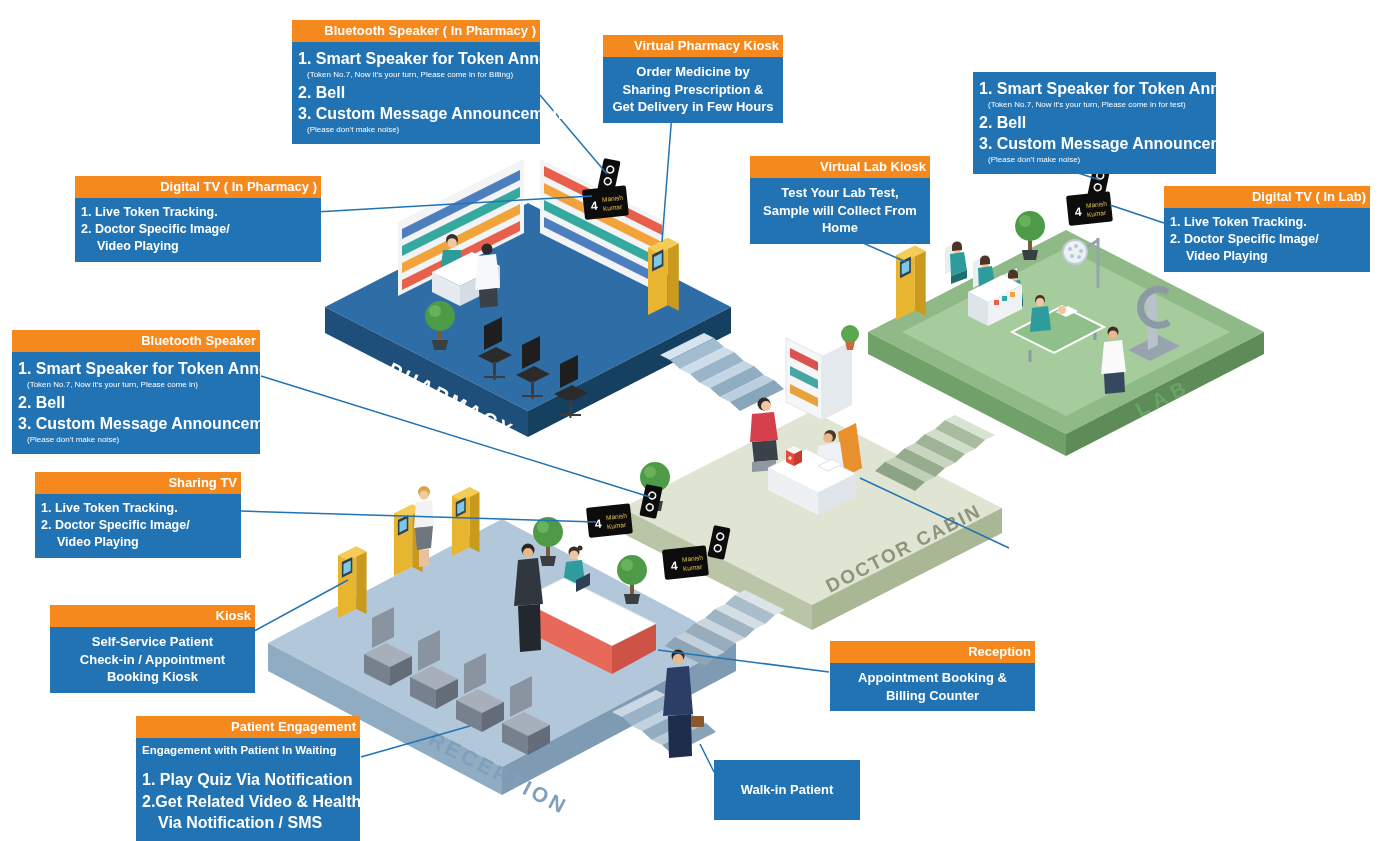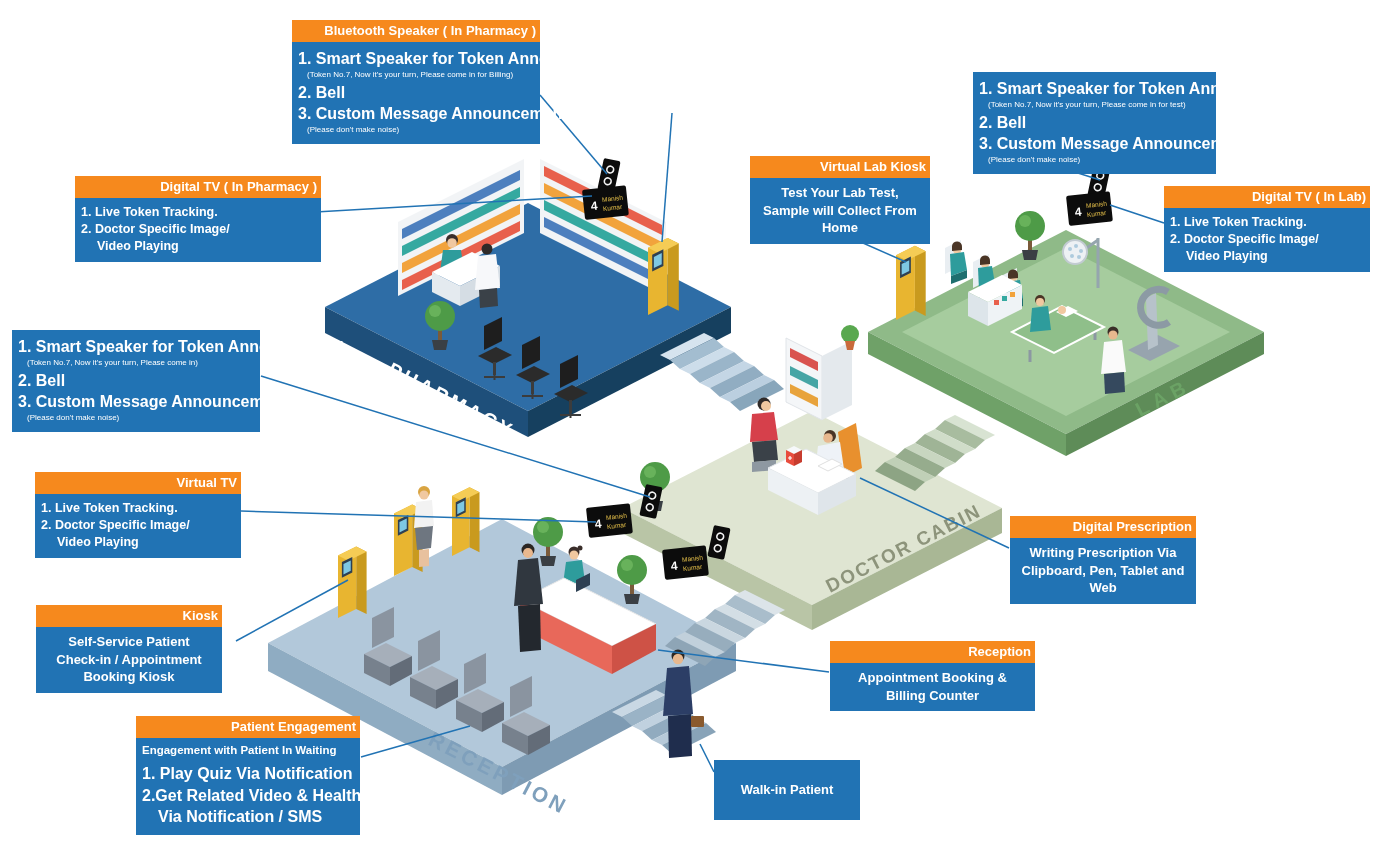--- a/index.html
+++ b/index.html
@@ -18,21 +18,21 @@
   }
   .co-body {
     background:#2173B4; color:#fff; font-weight:bold;
     padding:6px 6px 7px; font-size:12px;
   }
   .co-body.center { text-align:center; font-size:13px; line-height:1.35; }
   .cline { white-space:nowrap; }
   .li { font-size:16px; line-height:1.35; text-align:left; white-space:nowrap; }
   .sm { font-size:8px; font-weight:normal; line-height:1.25; padding-left:9px; margin:0 0 2px 0; white-space:nowrap; }
   .indent { padding-left:16px; }
-  .intro { font-size:11.5px; margin-bottom:7px; white-space:nowrap; }
+  .intro { font-size:11.5px; margin-bottom:13px; white-space:nowrap; }
 </style>
 </head>
 <body>
 
 <div class="stage">
 
 <svg class="scene" width="1379" height="841" viewBox="0 0 1379 841">
   <defs>
     <g id="tree">
       <path d="M -8,-4 L 8,-4 L 6,6 L -6,6 Z" fill="#3A3F44"></path>
@@ -360,20 +360,28 @@
   <div class="co-head">Bluetooth Speaker ( In Pharmacy )</div>
   <div class="co-body">
     <div class="li">1. Smart Speaker for Token Announcement</div>
     <div class="sm">(Token No.7, Now it's your turn, Please come in for Billing)</div>
     <div class="li">2. Bell</div>
     <div class="li">3. Custom Message Announcement</div>
     <div class="sm">(Please don't make noise)</div>
   </div>
 </div>
 
+<div class="callout" style="left:603px;top:35px;width:180px">
+  <div class="co-head">Virtual Pharmacy Kiosk</div>
+  <div class="co-body center">
+    <div class="cline">Order Medicine by</div>
+    <div class="cline">Sharing Prescription &amp;</div>
+    <div class="cline">Get Delivery in Few Hours</div>
+  </div>
+</div>
 
 <div class="callout" style="left:973px;top:72px;width:243px">
   <div class="co-body">
     <div class="li">1. Smart Speaker for Token Announcement</div>
     <div class="sm">(Token No.7, Now it's your turn, Please come in for test)</div>
     <div class="li">2. Bell</div>
     <div class="li">3. Custom Message Announcement</div>
     <div class="sm">(Please don't make noise)</div>
   </div>
 </div>
@@ -399,65 +407,58 @@
 <div class="callout" style="left:1164px;top:186px;width:206px">
   <div class="co-head">Digital TV ( In Lab)</div>
   <div class="co-body">
     <div class="li" style="font-size:12.5px">1. Live Token Tracking.</div>
     <div class="li" style="font-size:12.5px">2. Doctor Specific Image/</div>
     <div class="li indent" style="font-size:12.5px">Video Playing</div>
   </div>
 </div>
 
 <div class="callout" style="left:12px;top:330px;width:248px">
+  <div class="co-head">Bluetooth Speaker</div>
   <div class="co-body">
     <div class="li">1. Smart Speaker for Token Announcement</div>
     <div class="sm">(Token No.7, Now it's your turn, Please come in)</div>
     <div class="li">2. Bell</div>
     <div class="li">3. Custom Message Announcement</div>
     <div class="sm">(Please don't make noise)</div>
   </div>
 </div>
 
 <div class="callout" style="left:35px;top:472px;width:206px">
-  <div class="co-head">Virtual TV</div>
+  <div class="co-head">Sharing TV</div>
   <div class="co-body">
     <div class="li" style="font-size:12.5px">1. Live Token Tracking.</div>
     <div class="li" style="font-size:12.5px">2. Doctor Specific Image/</div>
     <div class="li indent" style="font-size:12.5px">Video Playing</div>
   </div>
 </div>
 
-<div class="callout" style="left:36px;top:605px;width:186px">
+<div class="callout" style="left:50px;top:605px;width:205px">
   <div class="co-head">Kiosk</div>
   <div class="co-body center">
     <div class="cline">Self-Service Patient</div>
     <div class="cline">Check-in / Appointment</div>
     <div class="cline">Booking Kiosk</div>
   </div>
 </div>
 
 <div class="callout" style="left:136px;top:716px;width:224px">
   <div class="co-head">Patient Engagement</div>
   <div class="co-body">
     <div class="intro">Engagement with Patient In Waiting</div>
     <div class="li">1. Play Quiz Via Notification</div>
     <div class="li">2.Get Related Video &amp; Health Tips</div>
     <div class="li indent">Via Notification / SMS</div>
   </div>
 </div>
 
-<div class="callout" style="left:1010px;top:516px;width:186px">
-  <div class="co-head">Digital Prescription</div>
-  <div class="co-body center">
-    <div class="cline">Writing Prescription Via</div>
-    <div class="cline">Clipboard, Pen, Tablet and</div>
-    <div class="cline">Web</div>
-  </div>
-</div>
 
 <div class="callout" style="left:830px;top:641px;width:205px">
   <div class="co-head">Reception</div>
   <div class="co-body center">
     <div class="cline">Appointment Booking &amp;</div>
     <div class="cline">Billing Counter</div>
   </div>
 </div>
 
 <div class="callout" style="left:714px;top:760px;width:146px">

